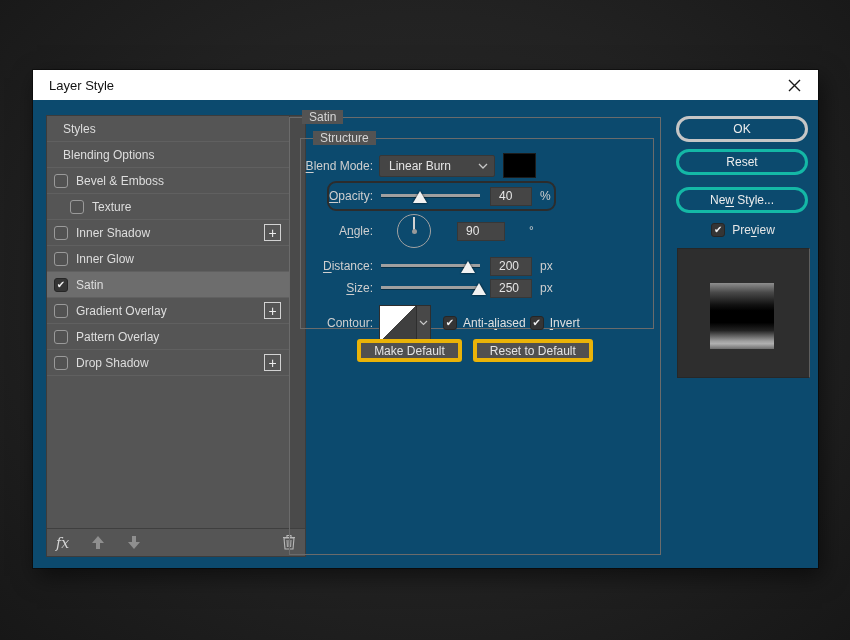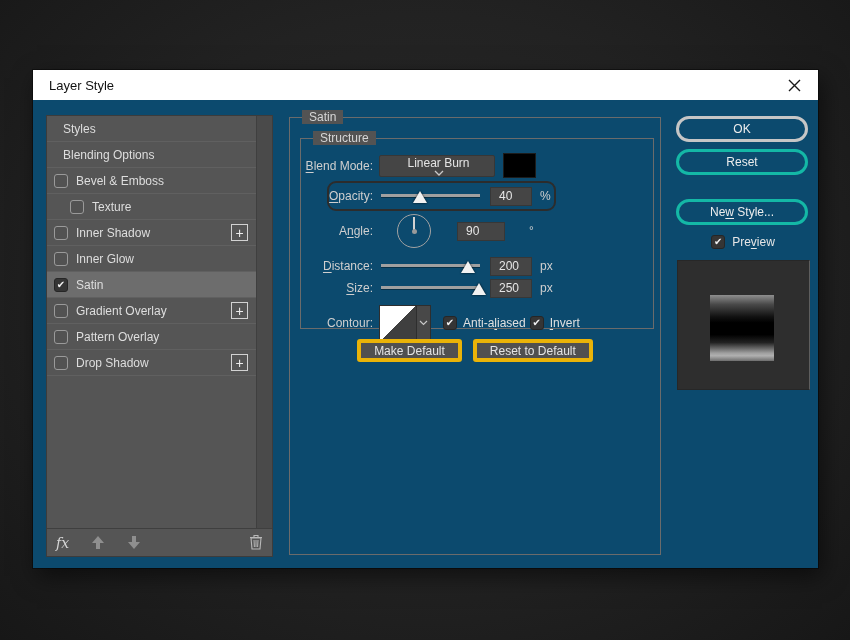--- a/index.html
+++ b/index.html
@@ -16,21 +16,21 @@
   .titlebar {
     position:absolute; left:0; top:0; right:0; height:30px; background:#ffffff;
     display:flex; align-items:center; padding:0 10px 0 16px;
   }
   .titlebar .title { font-size:13px; color:#111; flex:1; }
   .close-btn { width:28px; height:24px; border:none; background:transparent; cursor:pointer;
     display:flex; align-items:center; justify-content:center; }
 
   
   .sidebar {
-    position:absolute; left:13px; top:45px; width:227px; height:442px;
+    position:absolute; left:13px; top:45px; width:260px; height:442px;
     border:1px solid #3c3c3c; background:#555555;
   }
   .list { position:absolute; left:0; top:0; right:16px; bottom:28px; overflow:hidden; }
   .row {
     height:26px; display:flex; align-items:center; padding-left:7px;
     border-bottom:1px solid #606060; font-size:12px; color:#dedede; cursor:pointer;
   }
   .row.nocheck { padding-left:16px; }
   .row.indent { padding-left:23px; }
   .row.selected { background:#6d6d6d; }
@@ -76,21 +76,21 @@
     border:1px solid #6b6b6b;
   }
   .frow { display:flex; align-items:center; position:relative; padding-right:6px; }
   .flabel { width:72px; text-align:right; flex:0 0 auto; font-size:12px; color:#cfcfcf; }
   .flabel .u, .mn .u { text-decoration:underline; text-underline-offset:2px; }
 
   .row-blend { margin-top:14px; height:25px; }
   .dropdown {
     margin-left:6px; width:116px; height:22px; background:#454545;
     border:1px solid #373737; border-radius:2px; display:flex; align-items:center;
-    padding:0 6px 0 9px; cursor:pointer;flex-direction:column;
+    padding:0 6px 0 9px; cursor:pointer;
   }
   .dropdown .dd-val { flex:1; font-size:12px; color:#e4e4e4; }
   .swatch { margin-left:8px; width:33px; height:25px; border:1px solid #1c1c1c; cursor:pointer; }
 
   .row-opacity { margin-top:6px; height:24px; }
   .hl-ring {
     position:absolute; left:26px; right:97px; top:-3px; bottom:-3px;
     border:2px solid #2c2c2c; border-radius:9px; pointer-events:none;
   }
   .slider { position:relative; margin-left:6px; width:103px; height:20px; flex:0 0 auto; cursor:pointer; }
@@ -141,21 +141,21 @@
 
   
   .rightcol { position:absolute; left:642px; top:44px; width:136px; }
   .pill {
     display:block; width:132px; height:26px; margin:0 0 0 1px; background:transparent;
     border:3px solid #14b8a6; border-radius:13px; font-size:12px; color:#ededed;
     font-family:inherit; cursor:pointer;
   }
   .pill.ok { border-color:#c6c6c6; margin-top:2px; }
   .pill + .pill { margin-top:7px; }
-  .pill.newstyle { margin-top:24px; }
+  .pill.newstyle { margin-top:12px; }
   .preview-row { margin-top:10px; display:flex; align-items:center; justify-content:center; }
   .preview-row .mn { margin-left:7px; font-size:12px; color:#e6e6e6; }
   .preview-thumb {
     margin-top:11px; margin-left:2px; width:133px; height:130px; background:#2e2e2e;
     border:1px solid #272727; border-right-color:#5e5e5e; position:relative;
   }
   .satin-square {
     position:absolute; left:32px; top:34px; width:64px; height:66px;
     background:linear-gradient(180deg,#8f8f8f 0%, #4a4a4a 14%, #111 33%, #000 42%,
       #000 60%, #222 72%, #9f9f9f 88%, #b0b0b0 92%, #6d6d6d 100%);

